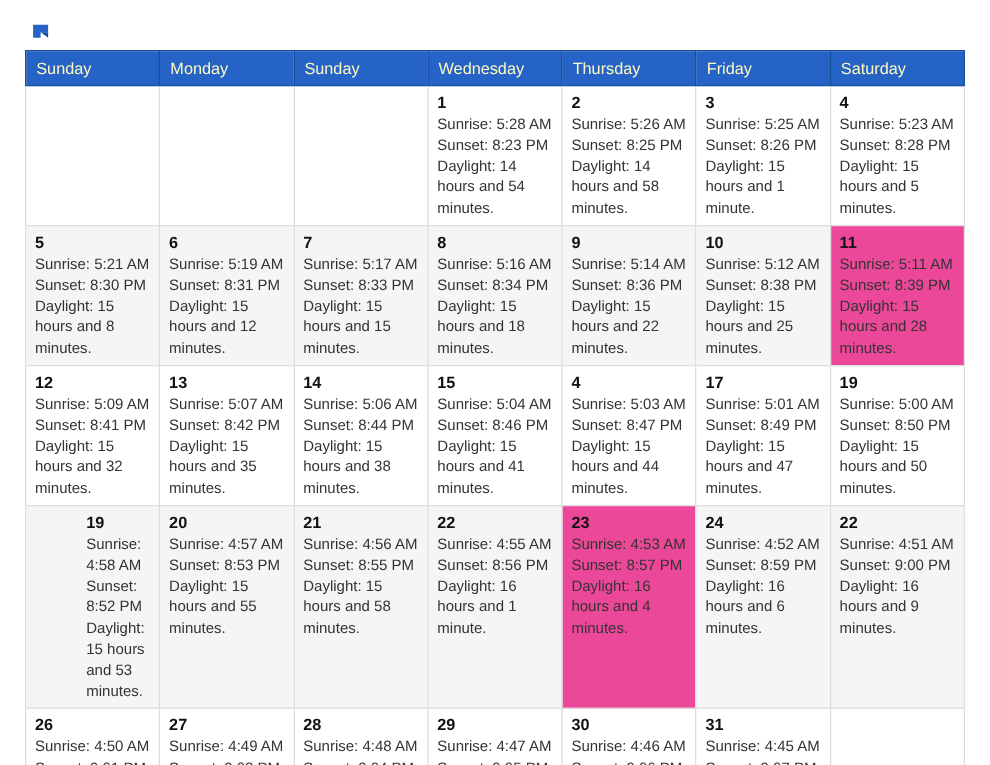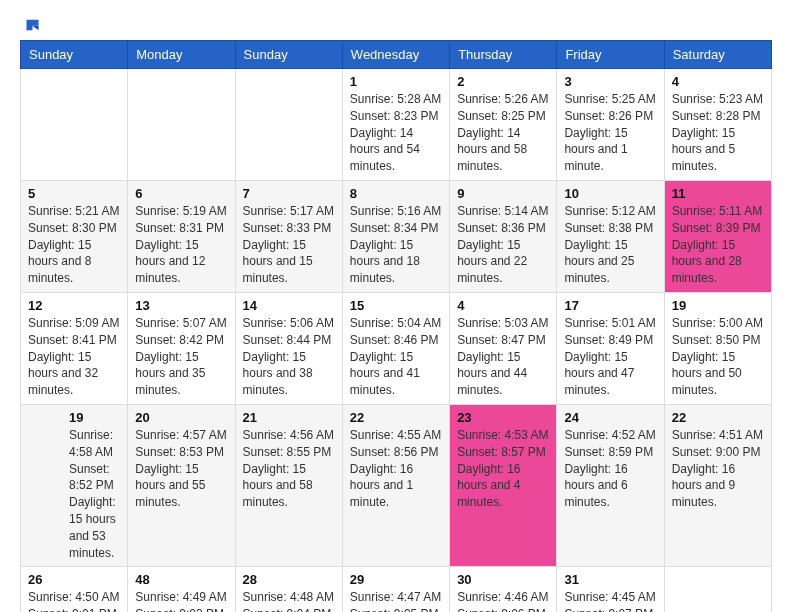--- a/index.html
+++ b/index.html
@@ -231,21 +231,21 @@
             <div class="day-number">22</div>
             <div class="day-info">Sunrise: 4:51 AM<br>Sunset: 9:00 PM<br>Daylight: 16 hours and 9 minutes.</div>
           </td>
         </tr>
         <tr>
           <td>
             <div class="day-number">26</div>
             <div class="day-info">Sunrise: 4:50 AM<br>Sunset: 9:01 PM<br>Daylight: 16 hours and 11 minutes.</div>
           </td>
           <td>
-            <div class="day-number">48</div>
+            <div class="day-number">27</div>
             <div class="day-info">Sunrise: 4:49 AM<br>Sunset: 9:03 PM<br>Daylight: 16 hours and 13 minutes.</div>
           </td>
           <td>
             <div class="day-number">28</div>
             <div class="day-info">Sunrise: 4:48 AM<br>Sunset: 9:04 PM<br>Daylight: 16 hours and 16 minutes.</div>
           </td>
           <td>
             <div class="day-number">29</div>
             <div class="day-info">Sunrise: 4:47 AM<br>Sunset: 9:05 PM<br>Daylight: 16 hours and 18 minutes.</div>
           </td>

